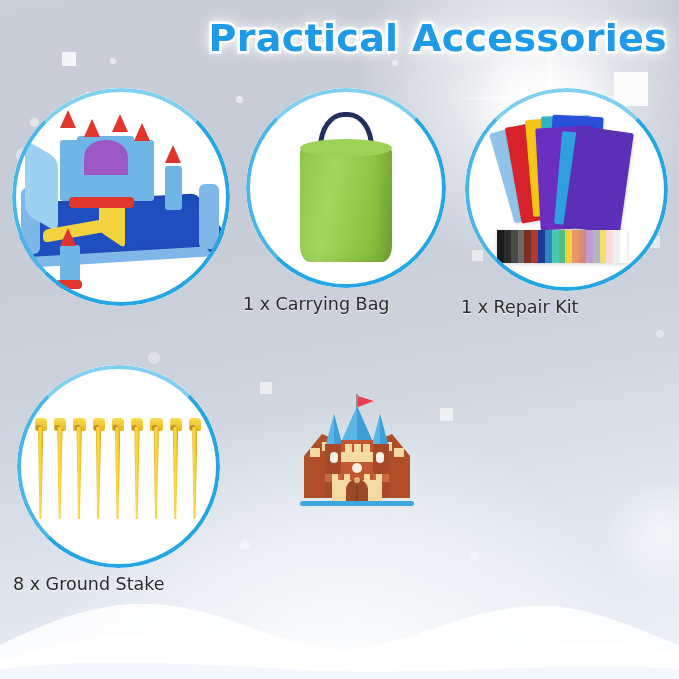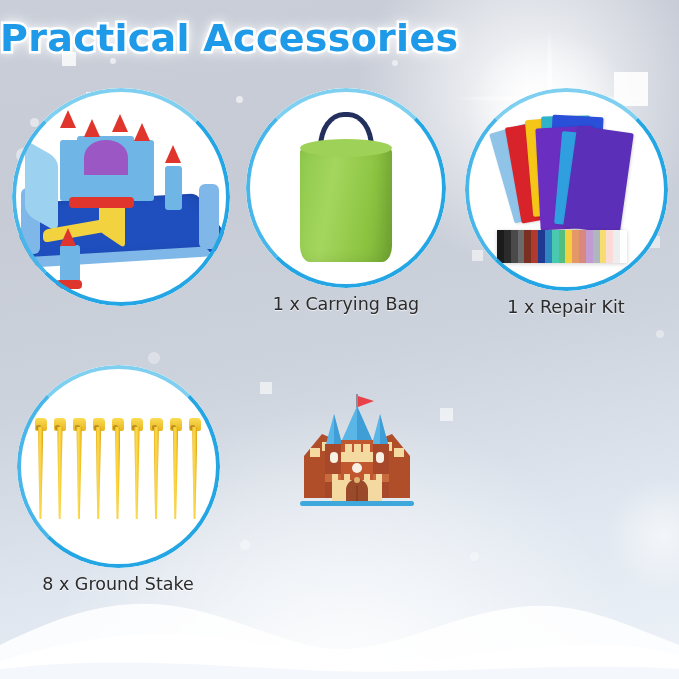--- a/index.html
+++ b/index.html
@@ -79,21 +79,21 @@
     bottom: 0;
     height: 130px;
   }
 
   
   .title-wrap {
     position: absolute;
     top: 16px;
     left: 0;
     right: 12px;
-    text-align: left;
+    text-align: right;
     z-index: 6;
     text-decoration: underline;
   }
   .title {
     display: inline-block;
     font-family: "DejaVu Sans", sans-serif;
     font-size: 38px;
     font-weight: bold;
     letter-spacing: 0.3px;
     color: #1f9ae8;
@@ -106,21 +106,21 @@
   }
 
   
   .items {
     position: absolute;
     inset: 0;
     z-index: 5;
   }
   .item {
     position: absolute;
-    text-align: center;
+    text-align: left;
   }
   .circle {
     position: relative;
     border-radius: 50%;
     background: #ffffff;
     box-sizing: border-box;
     overflow: hidden;
     margin: 0 auto;
   }
   .ring {

